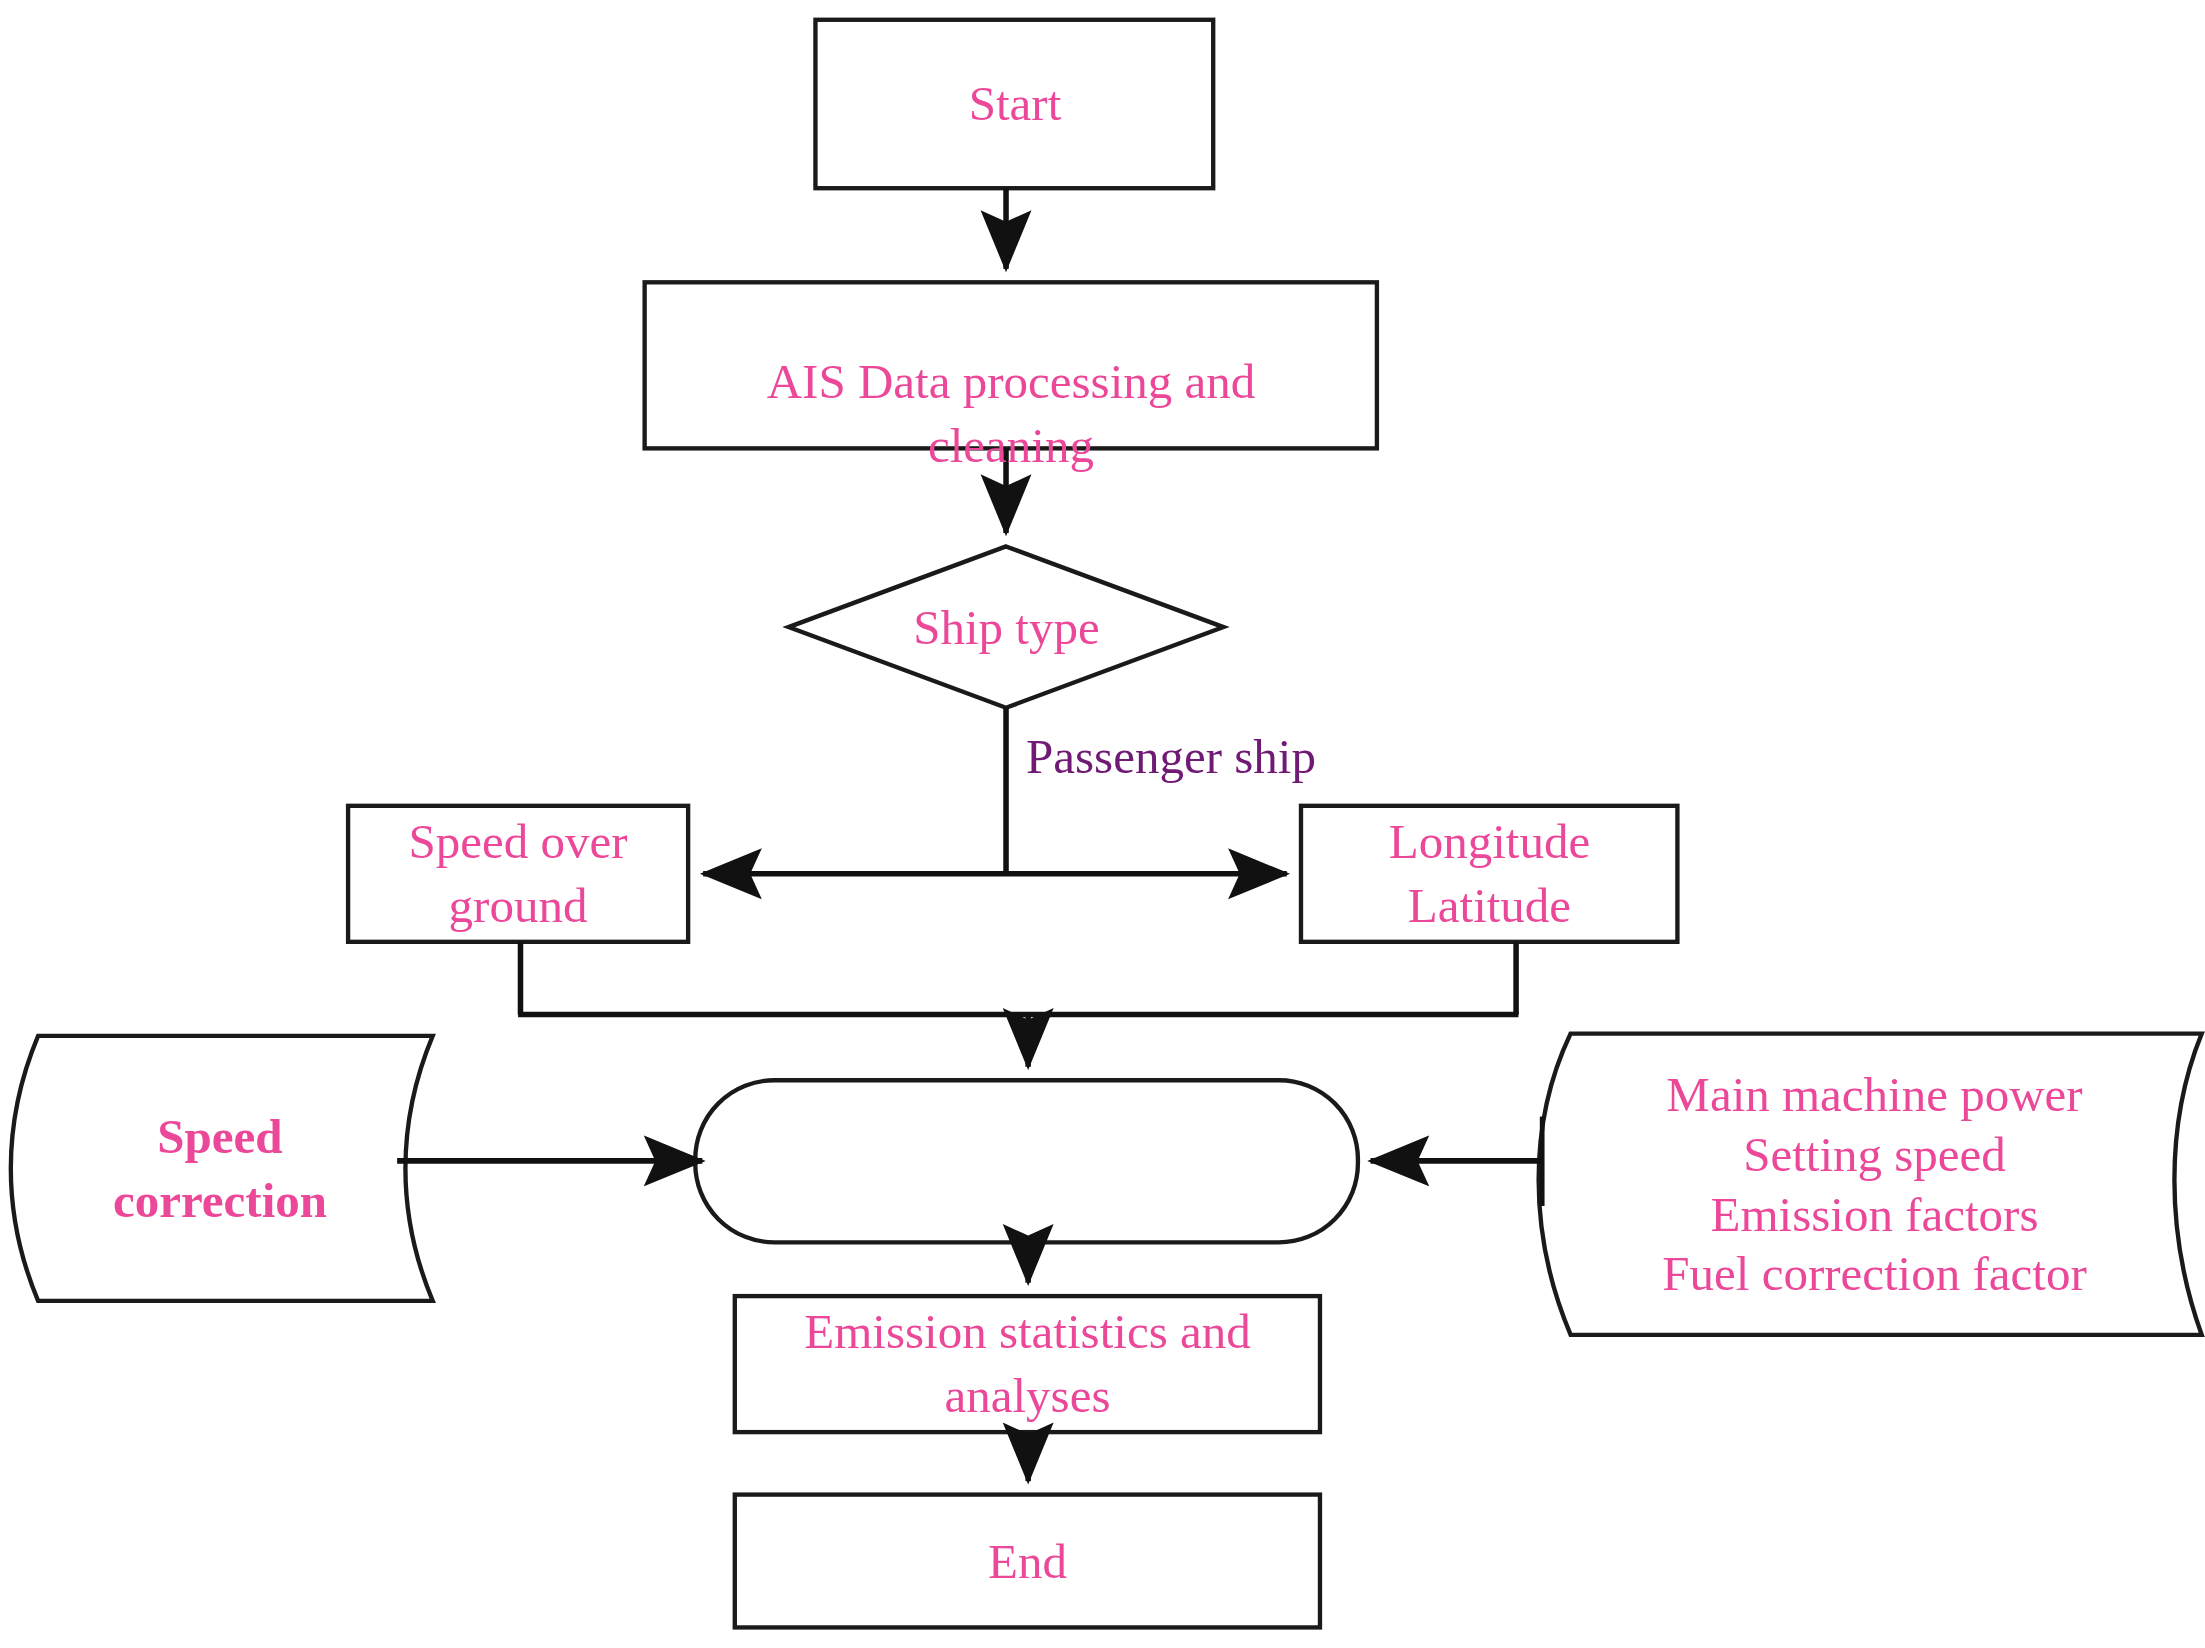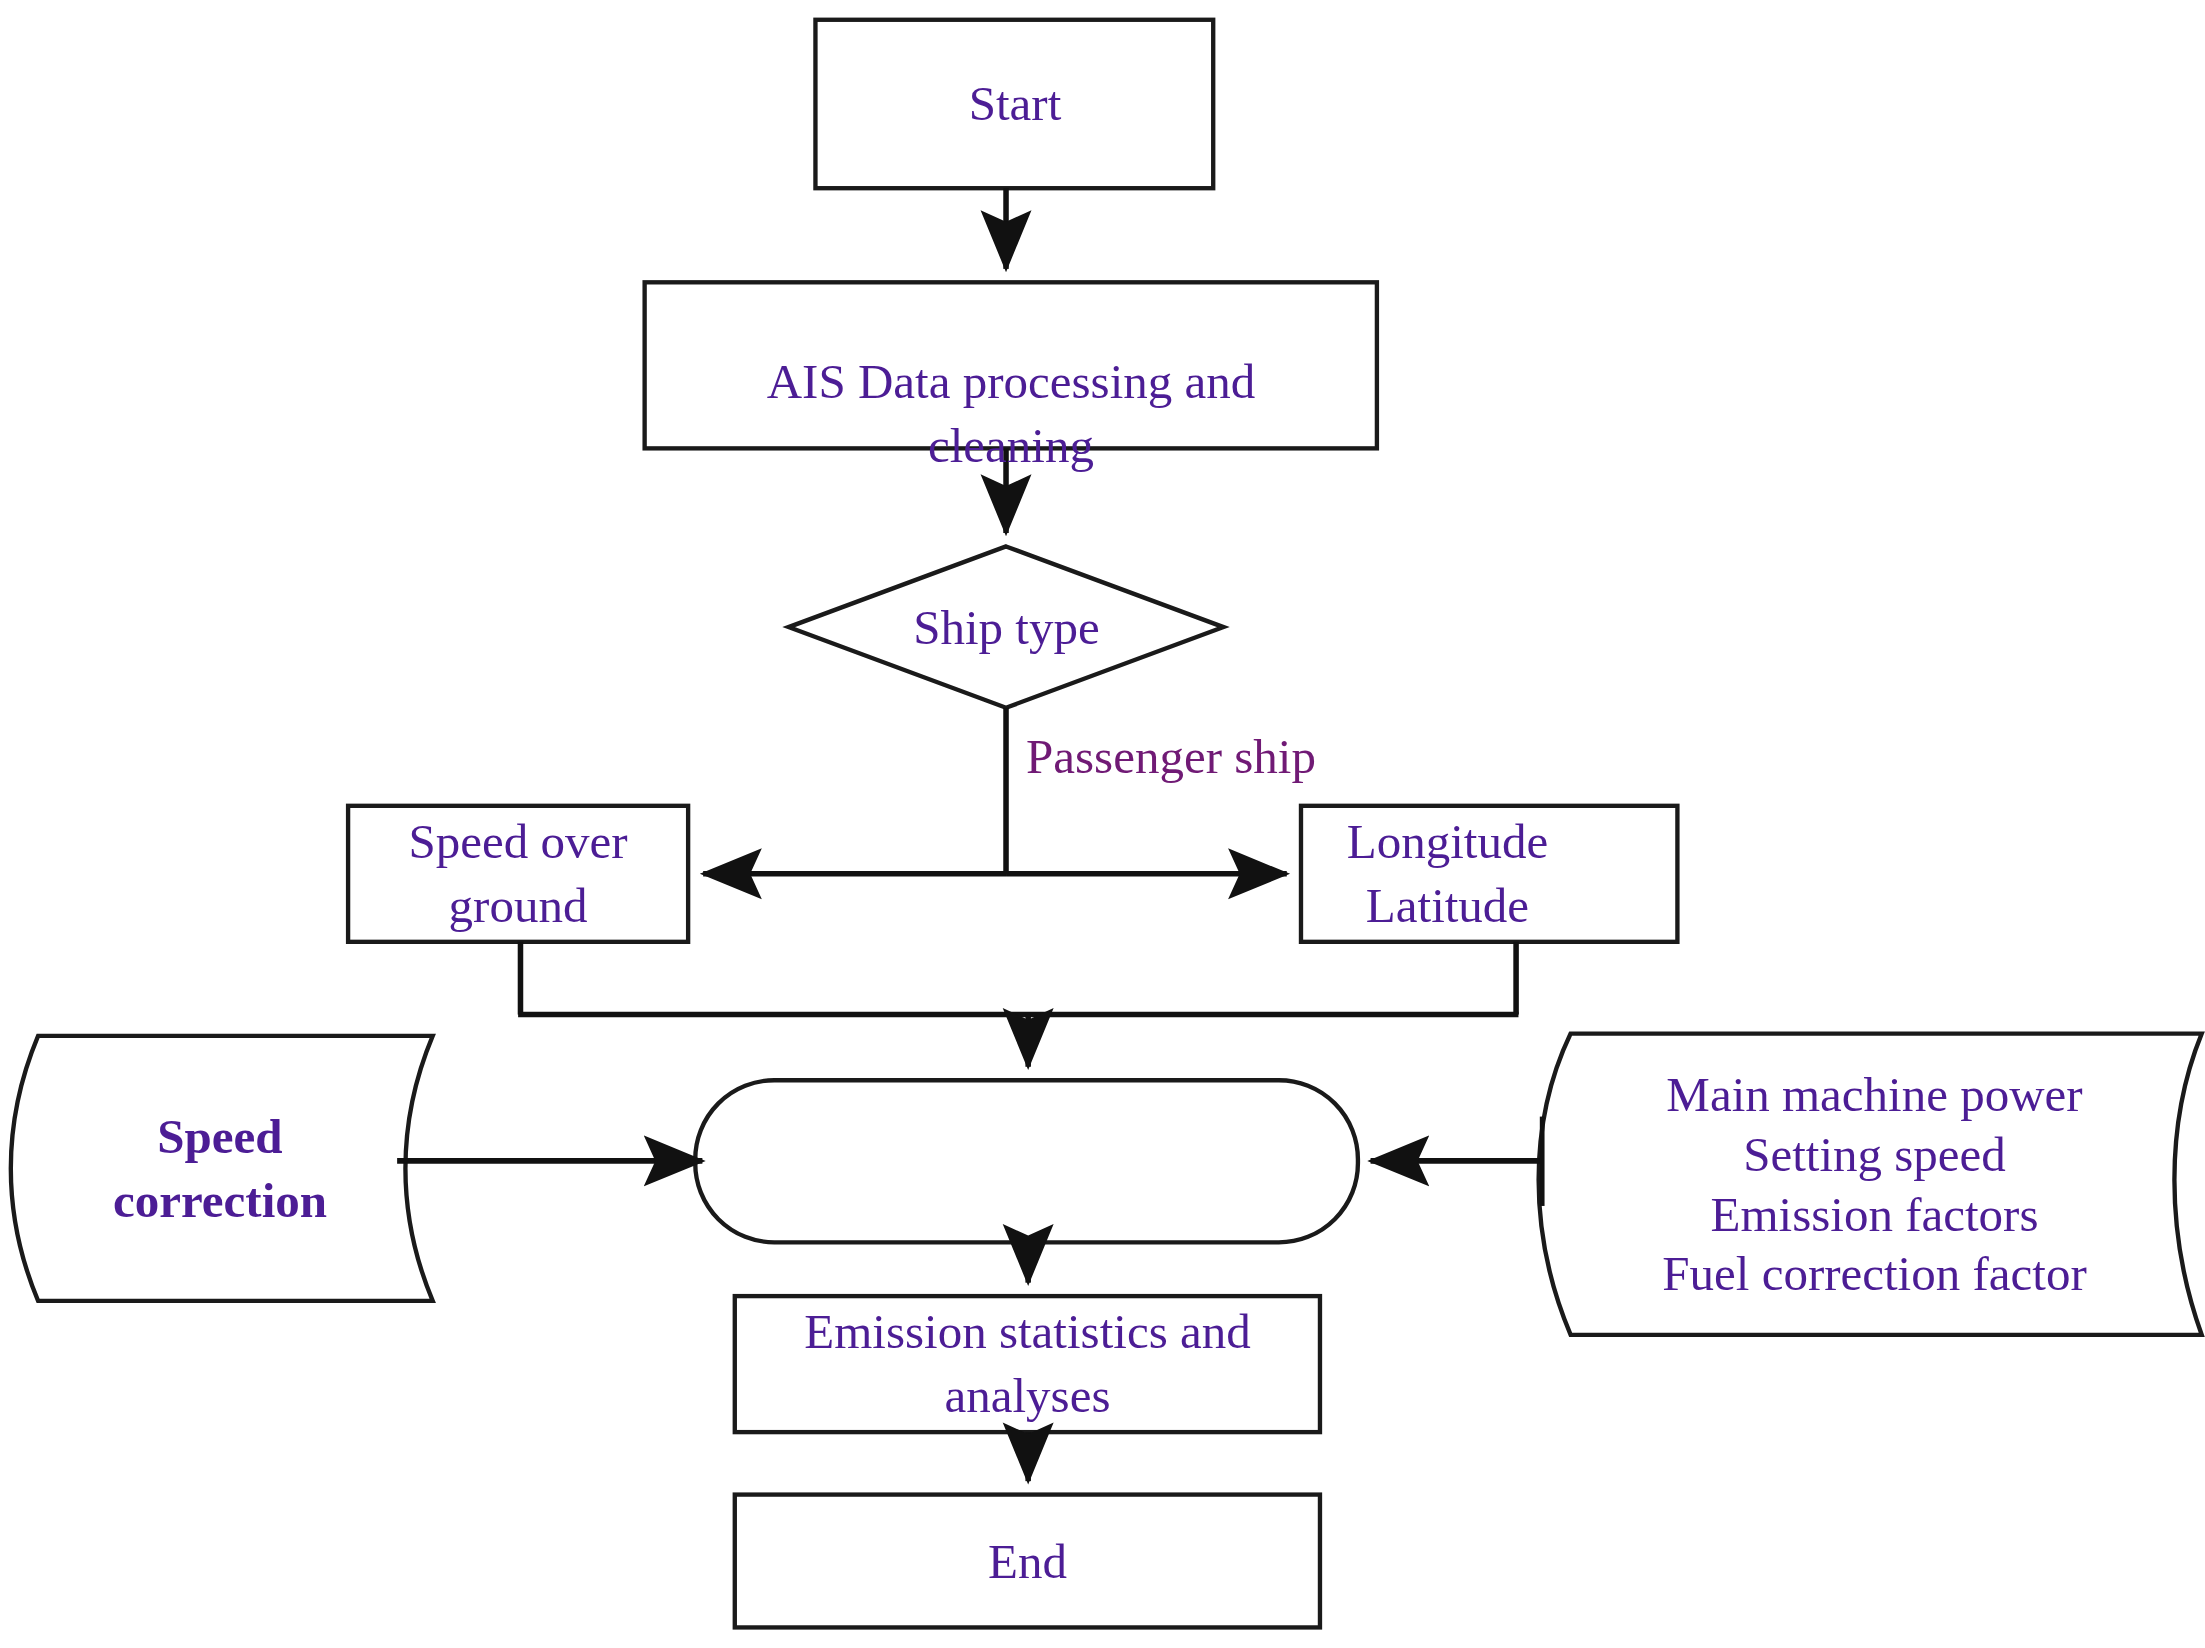--- a/index.html
+++ b/index.html
@@ -22,21 +22,21 @@
     left: 0;
     width: 2205px;
     height: 1648px;
   }
   .node-label {
     position: absolute;
     display: flex;
     align-items: center;
     justify-content: center;
     text-align: center;
-    color: #4c1d95;
+    color: #ec4899;
     font-family: "Liberation Serif", "DejaVu Serif", serif;
     font-size: 49px;
     line-height: 1.30;
     white-space: pre-line;
     pointer-events: none;
     letter-spacing: 0px;
   }
   .edge-label {
     position: absolute;
     color: #701a75;
@@ -128,21 +128,21 @@
   <div class="node-label" style="left:645px; top:295px; width:732px; height:166px;margin-top:36px;">AIS Data processing and
 cleaning</div>
 
   <div class="node-label" style="left:789px; top:547px; width:435px; height:161px;">Ship type</div>
 
   <div class="edge-label" style="left:1026px; top:728px; width:411px; height:62px;">Passenger ship</div>
 
   <div class="node-label" style="left:348px; top:806px; width:340px; height:136px;">Speed over
 ground</div>
 
-  <div class="node-label" style="left:1259px; top:806px; width:377px; height:136px;">Longitude
+  <div class="node-label" style="left:1301px; top:806px; width:377px; height:136px;">Longitude
 Latitude</div>
 
   <div class="node-label" style="left:38px; top:1036px; width:364px; height:265px;font-weight:bold;">Speed
 correction</div>
 
 
   <div class="node-label" style="left:735px; top:1296px; width:585px; height:136px;">Emission statistics and
 analyses</div>
 
   <div class="node-label" style="left:1582px; top:1034px; width:585px; height:301px; line-height:1.22;">Main machine power

